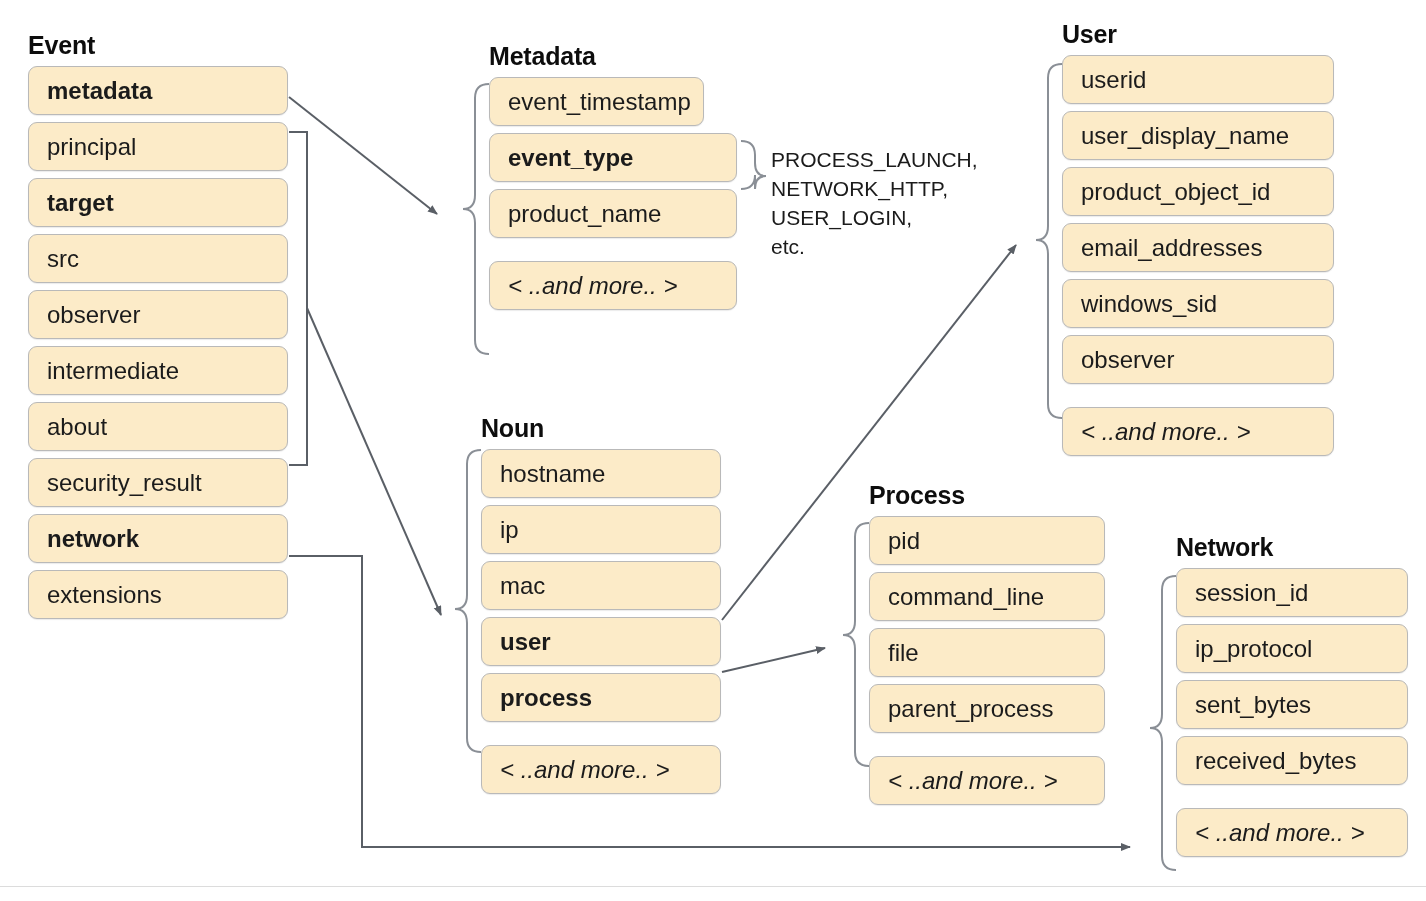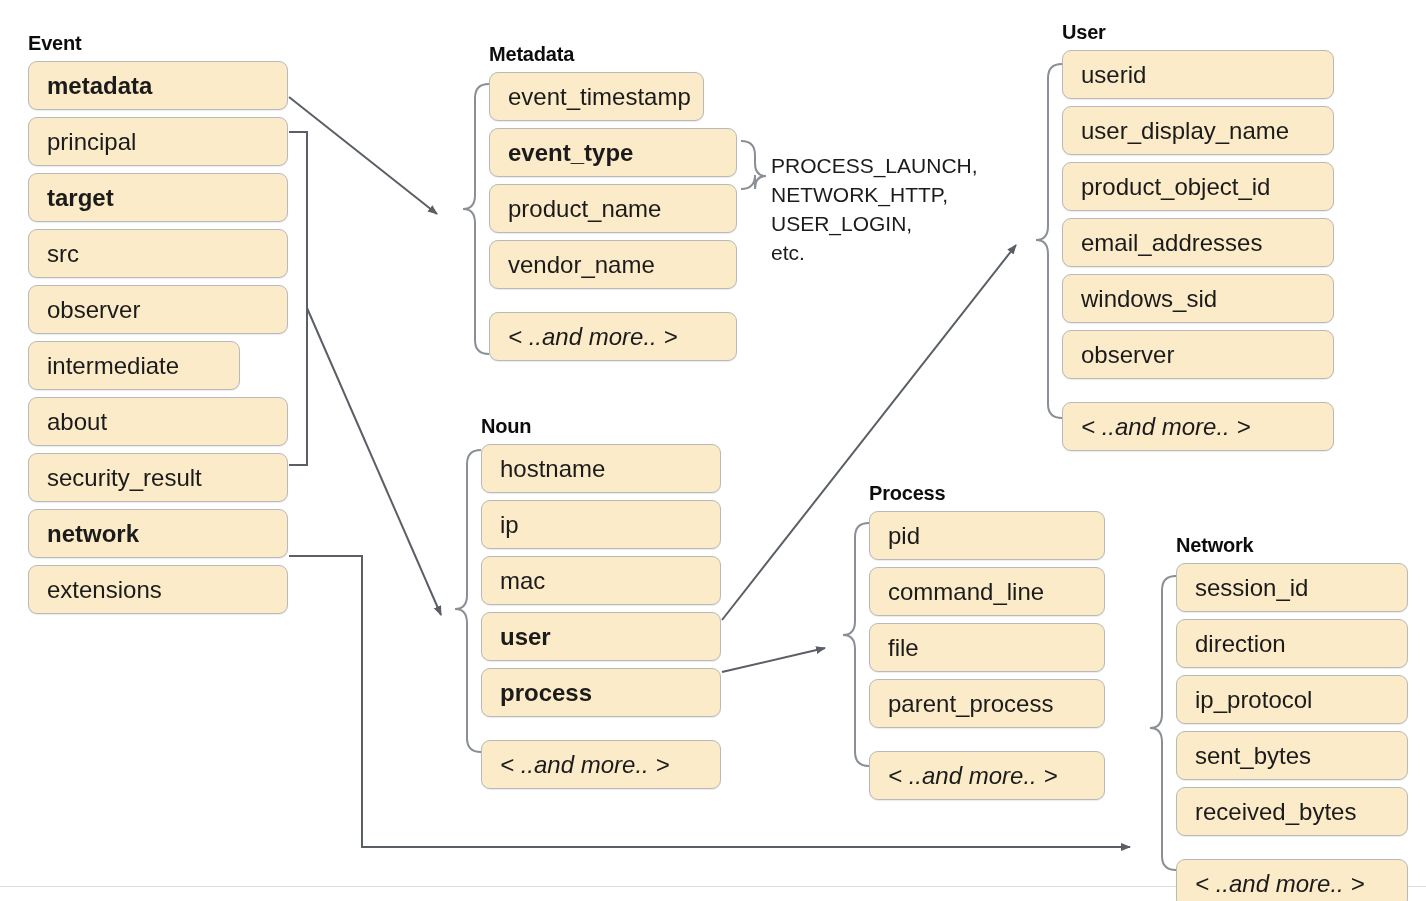--- a/index.html
+++ b/index.html
@@ -28,21 +28,21 @@
     height: 901px;
     pointer-events: none;
     z-index: 1;
   }
   .group {
     position: absolute;
     z-index: 2;
   }
   .group-title {
     font-weight: bold;
-    font-size: 20px;
+    font-size: 25px;
     letter-spacing: -0.2px;
     color: #0d0d0d;
     line-height: 1;
     margin-bottom: 8px;
     white-space: nowrap;
   }
   .fields {
     display: flex;
     flex-direction: column;
     gap: 7px;
@@ -131,40 +131,39 @@
   </svg>
 
   <div class="group" id="g-event" style="left:28px; top:33px;">
     <div class="group-title">Event</div>
     <div class="fields">
       <div class="field bold" style="width:260px">metadata</div>
       <div class="field" style="width:260px">principal</div>
       <div class="field bold" style="width:260px">target</div>
       <div class="field" style="width:260px">src</div>
       <div class="field" style="width:260px">observer</div>
-      <div class="field" style="width:212px">intermediate</div>
+      <div class="field" style="width:260px">intermediate</div>
       <div class="field" style="width:260px">about</div>
       <div class="field" style="width:260px">security_result</div>
       <div class="field bold" style="width:260px">network</div>
       <div class="field" style="width:260px">extensions</div>
     </div>
   </div>
 
   <div class="group" id="g-metadata" style="left:489px; top:44px;">
     <div class="group-title">Metadata</div>
     <div class="fields">
       <div class="field" style="width:215px">event_timestamp</div>
       <div class="field bold" style="width:248px">event_type</div>
       <div class="field" style="width:248px">product_name</div>
-      <div class="field" style="width:248px">vendor_name</div>
       <div class="field more" style="width:248px">&lt; ..and more.. &gt;</div>
     </div>
   </div>
 
-  <div class="note" style="left:771px; top:152px;">PROCESS_LAUNCH,
+  <div class="note" style="left:771px; top:146px;">PROCESS_LAUNCH,
 NETWORK_HTTP,
 USER_LOGIN,
 etc.</div>
 
   <div class="group" id="g-user" style="left:1062px; top:22px;">
     <div class="group-title">User</div>
     <div class="fields">
       <div class="field" style="width:272px">userid</div>
       <div class="field" style="width:272px">user_display_name</div>
       <div class="field" style="width:272px">product_object_id</div>
@@ -195,21 +194,20 @@
       <div class="field" style="width:236px">file</div>
       <div class="field" style="width:236px">parent_process</div>
       <div class="field more" style="width:236px">&lt; ..and more.. &gt;</div>
     </div>
   </div>
 
   <div class="group" id="g-network" style="left:1176px; top:535px;">
     <div class="group-title">Network</div>
     <div class="fields">
       <div class="field" style="width:232px">session_id</div>
-      <div class="field" style="width:232px">direction</div>
       <div class="field" style="width:232px">ip_protocol</div>
       <div class="field" style="width:232px">sent_bytes</div>
       <div class="field" style="width:232px">received_bytes</div>
       <div class="field more" style="width:232px">&lt; ..and more.. &gt;</div>
     </div>
   </div>
 
   <div class="bottom-rule" style="top:886px;"></div>
 
 </div>

